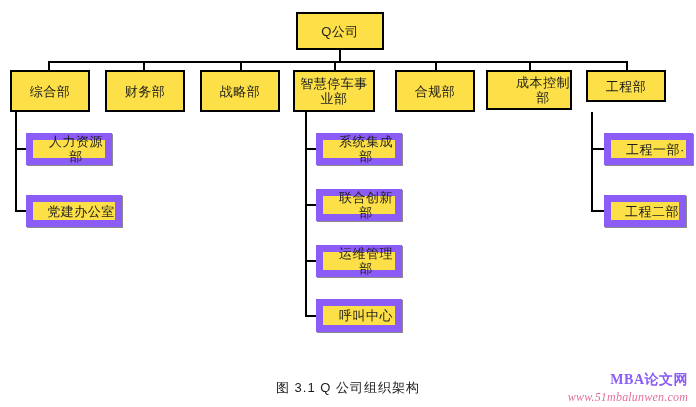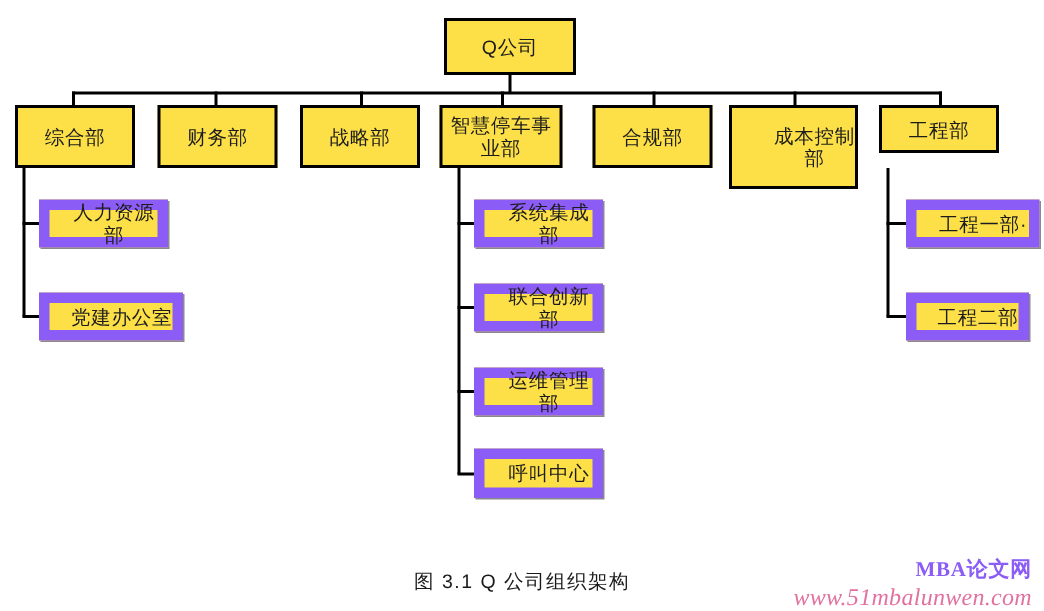--- a/index.html
+++ b/index.html
@@ -73,21 +73,21 @@
     font-family: "Liberation Serif", "DejaVu Serif", serif;
     font-weight: bold;
     font-size: 14px;
     color: #8b5cf6;
     letter-spacing: 0.5px;
     display: block;
   }
   #watermark .url {
     font-family: "Liberation Serif", "DejaVu Serif", serif;
     font-style: italic;
-    font-size: 16px;
+    font-size: 12px;
     color: #e2719f;
     letter-spacing: 0.2px;
     display: block;
     margin-top: 1px;
   }
 </style>
 </head>
 <body>
 
 <div id="chart-canvas">
@@ -117,21 +117,21 @@
   <div class="node" style="left:200px; top:70px; width:80px; height:42px;">
     <span>战略部</span>
   </div>
   <div class="node" style="left:293px; top:70px; width:82px; height:42px;">
     <span>智慧停车事
 业部</span>
   </div>
   <div class="node" style="left:395px; top:70px; width:80px; height:42px;">
     <span>合规部</span>
   </div>
-  <div class="node" style="left:486px; top:70px; width:86px; height:56px;padding-left:28px;">
+  <div class="node" style="left:486px; top:70px; width:86px; height:40px;padding-left:28px;">
     <span>成本控制部</span>
   </div>
   <div class="node" style="left:586px; top:70px; width:80px; height:32px;">
     <span>工程部</span>
   </div>
 
   <div class="connector v" style="left:15px; top:112px; height:99px;"></div>
   <div class="connector h" style="left:15px; top:148px; width:12px;"></div>
   <div class="connector h" style="left:15px; top:210px; width:12px;"></div>
 

